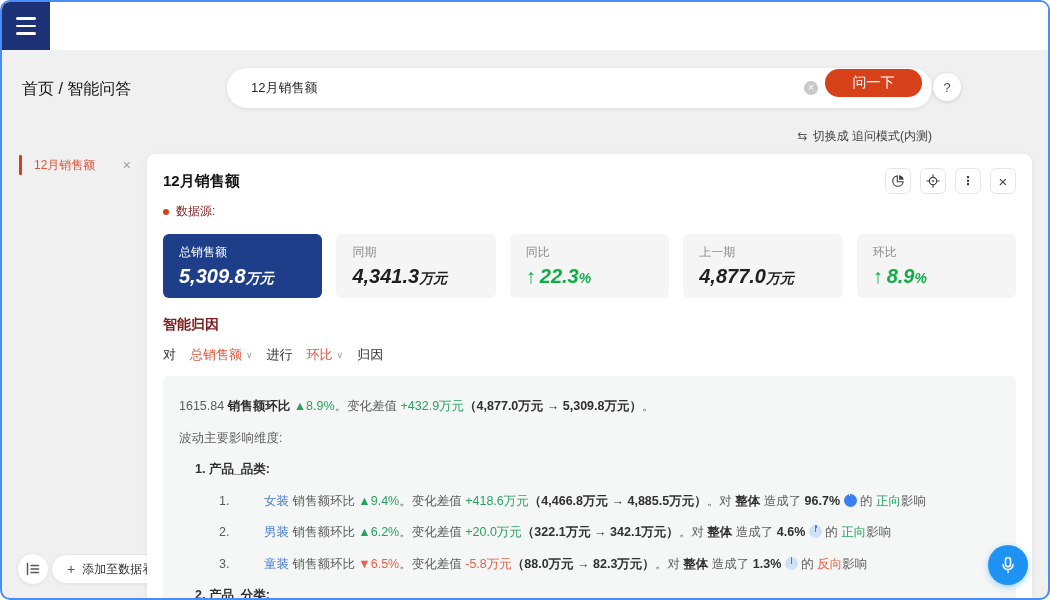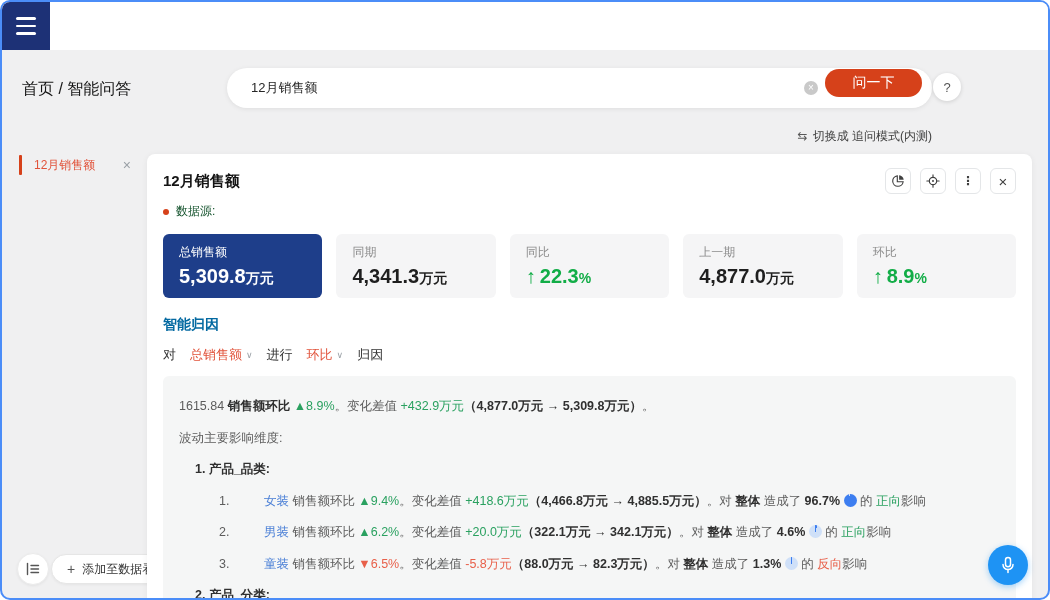--- a/index.html
+++ b/index.html
@@ -45,35 +45,35 @@
   
   .card{position:absolute;left:145px;top:152px;width:885px;height:500px;background:#fff;border-radius:8px;
     box-shadow:0 1px 6px rgba(0,0,0,.06);padding:14px 16px 0;}
   .card-header{display:flex;align-items:center;justify-content:space-between;}
   .card-title{font-size:15px;font-weight:700;color:#141414;}
   .card-actions{display:flex;gap:9px;}
   .icon-btn{width:26px;height:26px;border:1px solid #e4e6e8;border-radius:6px;background:#fff;color:#404040;
     display:flex;align-items:center;justify-content:center;cursor:pointer;padding:0;font-family:inherit;}
   .icon-btn .kebab{font-size:12px;font-weight:700;letter-spacing:0;}
   .icon-btn .close-x{font-size:15px;line-height:1;}
-  .datasource{display:flex;align-items:center;margin-top:9px;font-size:12px;color:#14532d;}
+  .datasource{display:flex;align-items:center;margin-top:9px;font-size:12px;color:#7f1d1d;}
   .ds-dot{width:6px;height:6px;border-radius:50%;background:var(--accent,#d6411a);margin-right:7px;}
   
   .metrics-row{display:flex;gap:14px;margin-top:14px;}
   .metric{flex:1;border-radius:6px;background:#f5f5f6;padding:10px 16px;height:64px;cursor:pointer;}
   .metric.primary{background:var(--navy,#1e3e8a);}
   .m-label{font-size:12px;color:#8c8c8c;}
   .metric.primary .m-label{color:#fff;}
-  .m-value{font-size:20px;font-weight:700;color:#1f1f1f;margin-top:4px;}
+  .m-value{font-size:20px;font-weight:700;color:#1f1f1f;margin-top:4px;font-style:italic;}
   .metric.primary .m-value{color:#fff;}
   .metric.green .m-value{color:var(--green,#12ad47);}
   .m-value .arrow{margin-right:4px;}
   .m-value .unit{font-size:14px;}
   
-  .attr-heading{margin-top:18px;font-size:14px;font-weight:700;color:#0369a1;}
+  .attr-heading{margin-top:18px;font-size:14px;font-weight:700;color:#7f1d1d;}
   .attr-controls{margin-top:12px;display:flex;align-items:center;gap:14px;font-size:13px;color:#333;}
   .ctrl-select{color:var(--accent-text,#e1523a);cursor:pointer;display:flex;align-items:center;gap:4px;}
   .ctrl-select .chev{color:#9aa0a6;font-size:9px;}
   .analysis-box{margin-top:12px;background:#f5f6f6;border-radius:6px;padding:8px 16px 16px;
     font-size:12.5px;color:#5c5c5c;}
   .aline{margin-top:14px;line-height:1.4;}
   .indent1{padding-left:16px;}
   .indent2{padding-left:40px;}
   .sg-dark{color:#303030;font-weight:600;}
   .sg-green{color:var(--text-green,#2aa160);}

